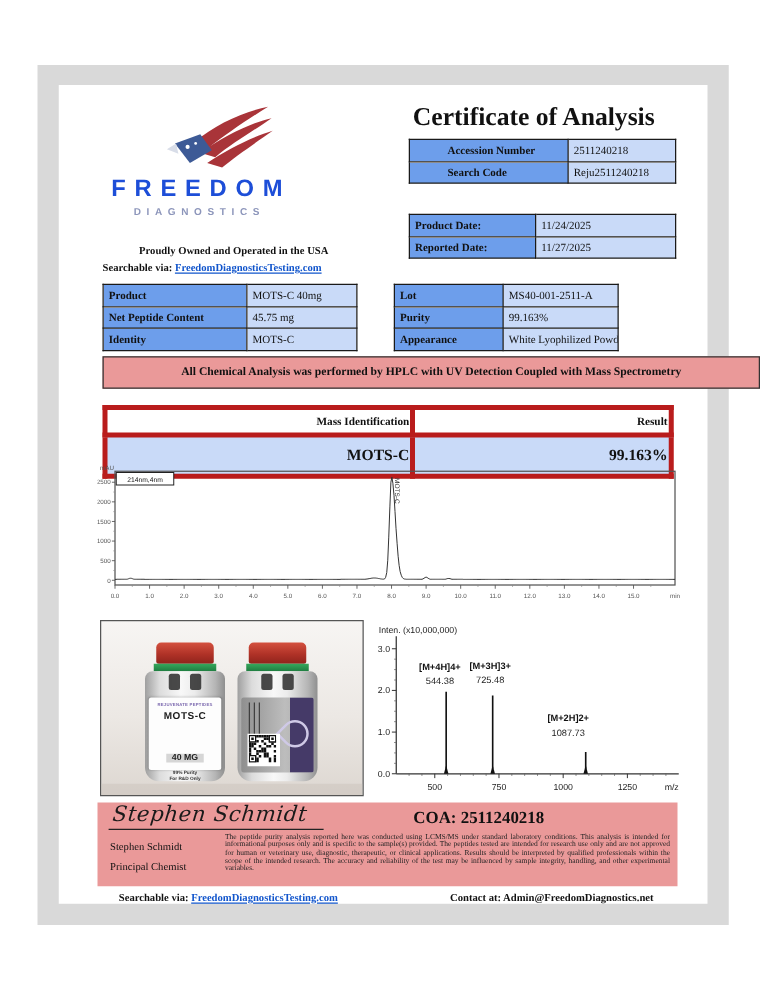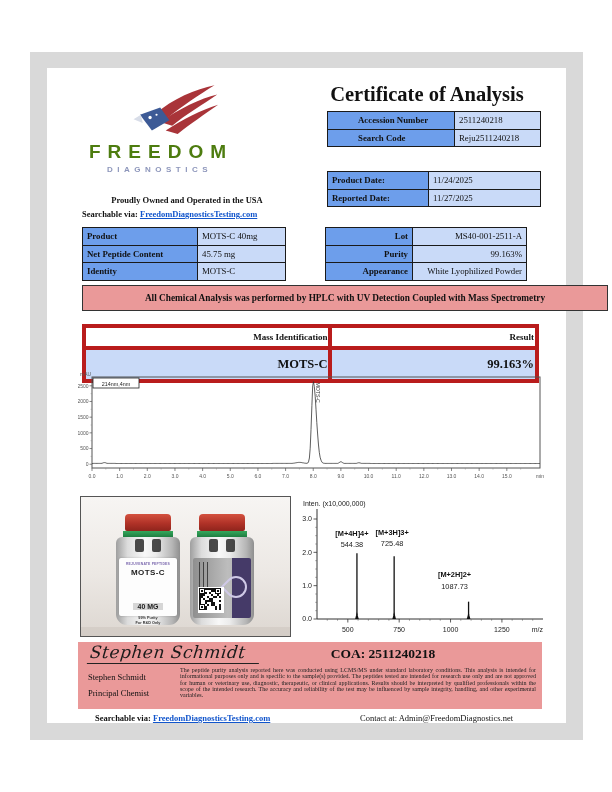--- a/index.html
+++ b/index.html
@@ -6,21 +6,21 @@
   #stage{position:relative;width:612px;height:792px;background:#ffffff;overflow:hidden;
          font-family:"Liberation Serif",serif;color:#111;}
   .page-frame{position:absolute;left:30px;top:52px;width:553px;height:688px;
               background:var(--frame,#d9d9d9);}
   .page-inner{position:absolute;left:17px;top:16px;width:519px;height:655px;background:#ffffff;}
 
   
   .logo-block{position:absolute;left:35px;top:16px;width:150px;text-align:center;}
   .eagle{display:block;margin:0 0 1px 46px;}
   .brand{font-family:"Liberation Sans",sans-serif;font-weight:700;font-size:19px;
-         letter-spacing:7px;color:#4d7c0f;white-space:nowrap;margin-left:7px;}
+         letter-spacing:7px;color:#1d4ed8;white-space:nowrap;margin-left:7px;}
   .brand-sub{font-family:"Liberation Sans",sans-serif;font-weight:600;font-size:8px;
          letter-spacing:4.5px;color:#8d96bb;white-space:nowrap;margin-left:5px;margin-top:2px;}
   .tagline{position:absolute;left:25px;top:127px;width:230px;text-align:center;
            font-weight:bold;font-size:8.5px;}
   .search-top{position:absolute;left:35px;top:141px;font-weight:bold;font-size:8.5px;}
   .link{color:var(--link,#1155cc);text-decoration:underline;cursor:pointer;}
 
   .doc-title{position:absolute;left:255px;top:15px;width:250px;text-align:center;
              font-weight:bold;font-size:20.5px;}
 
@@ -29,21 +29,21 @@
   table.info td{border:1px solid #1a1a1a;padding:1px 4px;height:14.5px;overflow:hidden;white-space:nowrap;}
   table.info{border:1.5px solid #1a1a1a;}
   td.lbl{background:var(--hdr,#6d9eeb);font-weight:bold;}
   td.val{background:var(--val,#c9daf8);}
   #tbl-accession{position:absolute;left:280px;top:43px;width:214px;}
   #tbl-accession td.lbl{width:92px;padding-left:30px;}
   #tbl-dates{position:absolute;left:280px;top:103px;width:214px;}
   #tbl-dates td.lbl{width:92px;}
   #tbl-product{position:absolute;left:35px;top:159px;width:204px;padding-left:40px;}
   #tbl-product td.lbl{width:106px;}
-  #tbl-lot{position:absolute;left:278px;top:159px;width:202px;text-align:right;}
+  #tbl-lot{position:absolute;left:268px;top:159px;width:180px;}
   #tbl-lot td.lbl{width:78px;}
 
   .banner{position:absolute;left:35px;top:217px;width:526px;height:26px;
           background:var(--pink,#ea9999);border:1.5px solid #333;box-sizing:border-box;
           display:flex;align-items:center;justify-content:center;
           font-weight:bold;font-size:9.3px;text-align:center;}
 
   #tbl-mass{position:absolute;left:35px;top:256px;width:457px;border-collapse:collapse;
             border:1.5px solid #1a1a1a;table-layout:fixed;}
   #tbl-mass td{border:4px solid #b91c1c;text-align:right;}
@@ -91,21 +91,21 @@
   .sig-script{position:absolute;left:10px;top:0px;font-family:"DejaVu Serif",serif;font-style:italic;
               font-size:17px;color:#1a1a1a;border-bottom:1.2px solid #222;padding:0 14px 1px 2px;
               letter-spacing:.5px;transform:skewX(-6deg);}
   .sig-name{position:absolute;left:10px;top:30px;font-size:8.5px;}
   .sig-role{position:absolute;left:10px;top:46px;font-size:8.5px;}
   .coa{position:absolute;left:180px;top:4px;width:250px;text-align:center;font-weight:bold;font-size:13.5px;}
   .disclaimer{position:absolute;left:102px;top:25px;width:356px;font-size:6px;line-height:6.3px;
               text-align:justify;color:#222;}
 
   .footer-search{position:absolute;left:48px;top:645px;font-weight:bold;font-size:8.5px;}
-  .footer-contact{position:absolute;left:313px;top:645px;font-weight:normal;font-size:8.5px;}
+  .footer-contact{position:absolute;left:313px;top:645px;font-weight:bold;font-size:8.5px;}
 </style>
 </head>
 <body>
 
 <div id="stage">
   <div class="page-frame">
     <div class="page-inner">
 
       <div class="logo-block">
         <svg class="eagle" width="92" height="56" viewBox="0 0 100 60">

